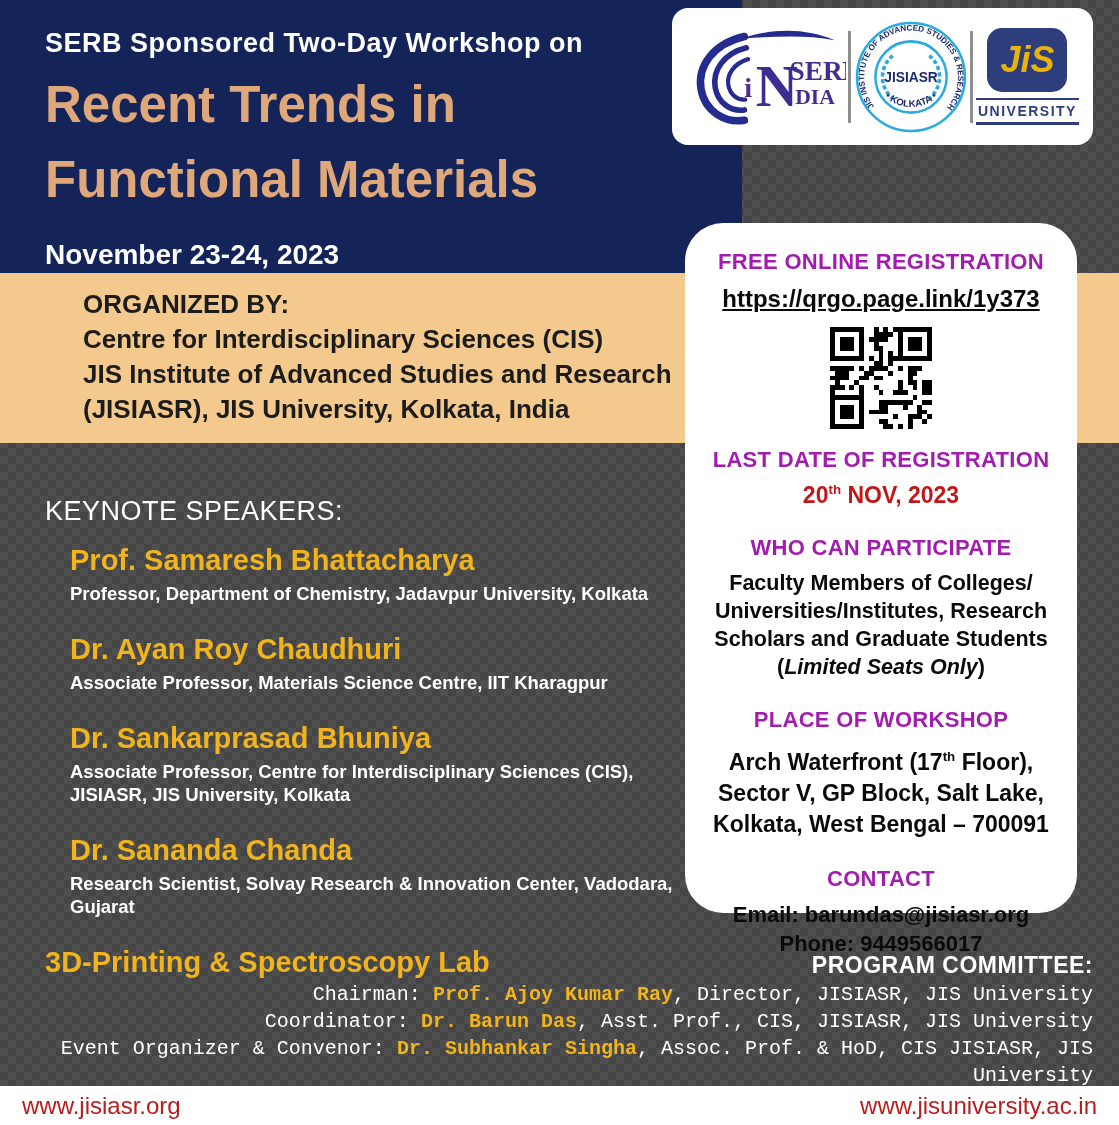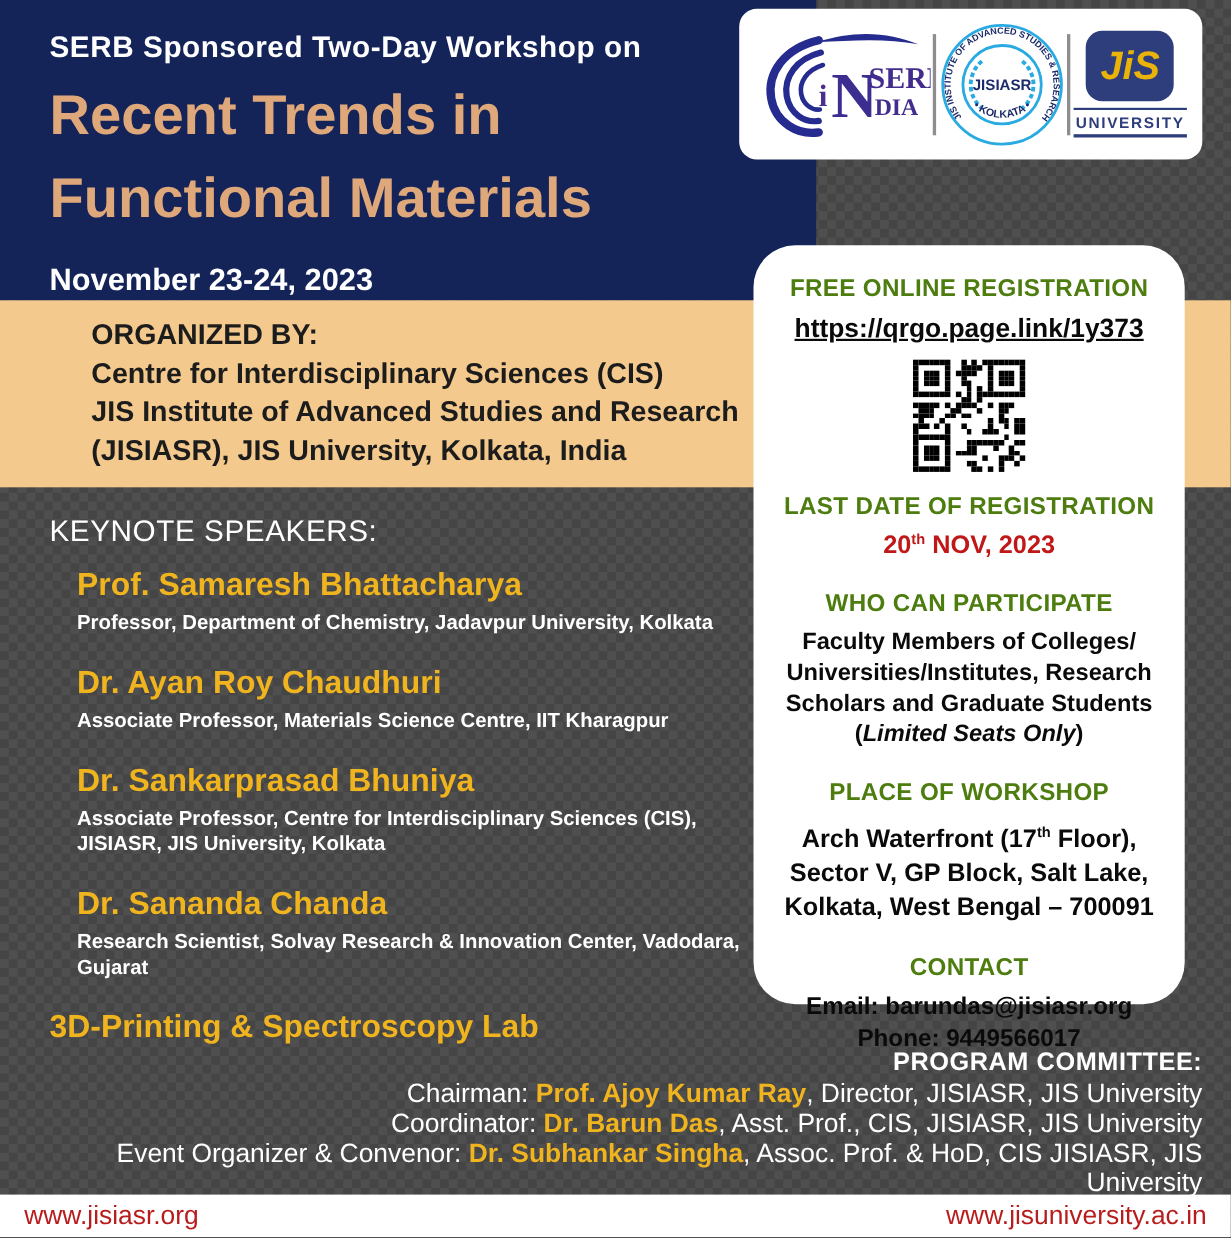--- a/index.html
+++ b/index.html
@@ -22,46 +22,46 @@
   
   .logo-box{position:absolute;left:672px;top:8px;width:421px;height:137px;background:#fff;border-radius:16px;
     display:flex;align-items:center;justify-content:space-between;padding:0 14px;box-sizing:border-box;z-index:4;}
   .logo-divider{width:3px;height:92px;background:#8e8e8e;}
   .jis-logo{display:flex;flex-direction:column;align-items:center;}
   .jis-mark{width:80px;height:64px;background:#2e3d7c;border-radius:15px;color:#eab308;font-weight:bold;font-style:italic;
     font-size:36px;display:flex;align-items:center;justify-content:center;}
   .jis-univ-label{margin-top:6px;color:#2e3d7c;font-weight:bold;font-size:14px;letter-spacing:1.5px;
     border-top:2px solid #2e3d7c;border-bottom:3px solid #2e3d7c;padding:3px 2px;}
   
-  .speakers{position:absolute;left:45px;top:466px;width:640px;z-index:2;}
+  .speakers{position:absolute;left:45px;top:494px;width:640px;z-index:2;}
   .sec-heading{color:#fff;font-size:27px;letter-spacing:.5px;line-height:34px;}
   .speaker{margin-top:14px;margin-bottom:26px;margin-left:25px;}
   .speaker-name{color:#f0b41e;font-weight:bold;font-size:29px;line-height:36px;}
   .speaker-affil{color:#fff;font-weight:bold;font-size:18.5px;line-height:23px;margin-top:4px;max-width:625px;}
   .lab-heading{margin-top:18px;}
   .lab-value{color:#f0b41e;font-weight:bold;font-size:29px;line-height:36px;margin-top:6px;}
   
   .card{position:absolute;left:685px;top:223px;width:392px;height:690px;background:#fff;border-radius:38px;z-index:3;
     text-align:center;box-sizing:border-box;padding:26px 18px;color:#0a0a0a;}
-  .card-heading{color:#4d7c0f;font-weight:bold;font-size:22px;letter-spacing:.3px;}
+  .card-heading{color:#a21caf;font-weight:bold;font-size:22px;letter-spacing:.3px;}
   .card-url{font-weight:bold;font-size:24px;margin-top:10px;text-decoration:underline;}
   .qr{width:102px;height:102px;margin:14px auto 0;display:grid;grid-template-columns:repeat(21,1fr);grid-template-rows:repeat(21,1fr);background:#fff;}
   .qr div.on{background:#000;}
   .mt18{margin-top:18px;} .mt26{margin-top:26px;}
   .card-date{color:#c01818;font-weight:bold;font-size:23px;margin-top:9px;}
   .card-body{font-weight:bold;font-size:21.5px;line-height:28px;margin-top:8px;}
   .card-body .ln{display:block;}
   .card-place{font-weight:bold;font-size:23px;line-height:31px;margin-top:8px;}
   .card-contact{font-weight:bold;font-size:22px;line-height:29px;margin-top:8px;}
   sup{font-size:58%;vertical-align:super;}
   .it{font-style:italic;}
   
   .committee{position:absolute;right:26px;top:950px;text-align:right;z-index:2;color:#fff;}
   .committee-heading{font-weight:bold;font-size:23px;line-height:31px;letter-spacing:.5px;}
-  .committee-line{font-size:24px;line-height:27px;}
+  .committee-line{font-size:20px;line-height:27px;font-family:Liberation Mono, monospace;}
   .gold{color:#f0b41e;font-weight:bold;}
   
   .footer{position:absolute;left:0;bottom:0;width:1119px;height:39px;background:#fff;z-index:5;
     display:flex;align-items:center;justify-content:space-between;padding:0 22px;box-sizing:border-box;}
   .footer-url{color:#b91c1c;font-size:24px;}
 </style>
 </head>
 <body>
 
 <div class="poster">

